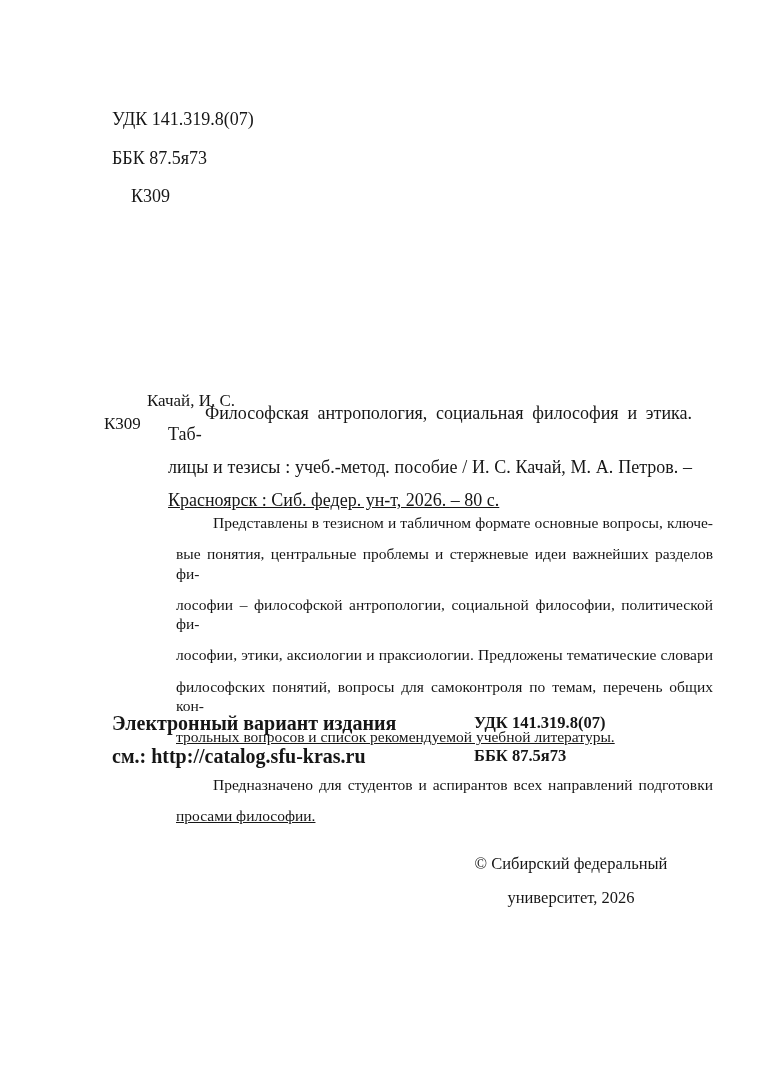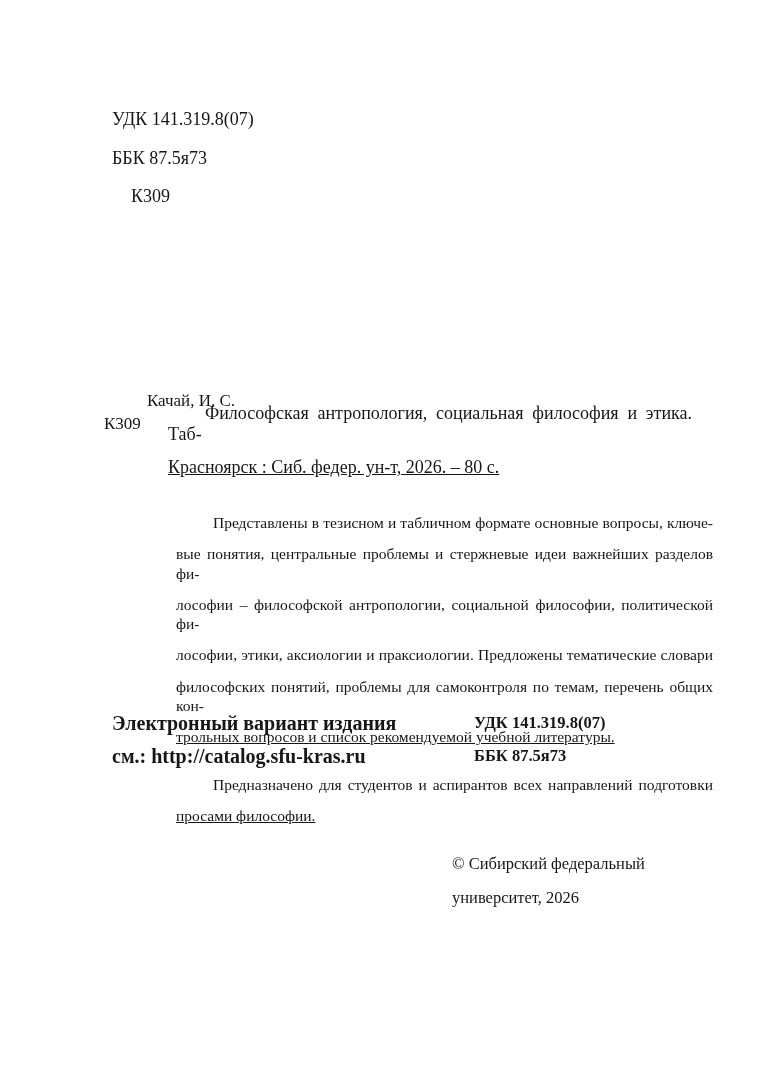--- a/index.html
+++ b/index.html
@@ -28,49 +28,50 @@
   
   .justify-block .tline { text-align: justify; text-align-last: justify; }
   .justify-block .tline:last-child { text-align-last: left; text-decoration: underline; }
   .indent-first .tline:first-child { text-indent: 37px; }
 
   
   .evariant { left: 80px; top: 681px; font-size: 20px; line-height: 20.5px; font-weight: bold; }
   .codes-right { left: 442px; top: 681px; font-size: 16.5px; line-height: 20.5px; font-weight: bold; }
 
   
-  .copyright { left: 420px; top: 821px; width: 262px; font-size: 16.5px; line-height: 21.5px; text-align: left; }
+  .copyright { left: 420px; top: 821px; width: 262px; font-size: 16.5px; line-height: 21.5px; text-align: center; }
 </style>
 </head>
 <body>
 
 <div class="page">
 
   <div class="abs top-codes">
     <div>УДК 141.319.8(07)</div>
     <div>ББК 87.5я73</div>
     <div class="indent">К309</div>
   </div>
 
   <div class="abs author-heading">Качай, И. С.</div>
 
   <div class="abs entry-code">К309</div>
 
   <div class="abs bib justify-block indent-first">
       <div class="tline">Философская антропология, социальная философия и этика. Таб-</div>
+      <div class="tline">лицы и тезисы : учеб.-метод. пособие / И. С. Качай, М. А. Петров. –</div>
       <div class="tline">Красноярск : Сиб. федер. ун-т, 2026. – 80 с.</div>
     </div>
 
   <div class="abs annotation">
     <div class="justify-block indent-first">
         <div class="tline">Представлены в тезисном и табличном формате основные вопросы, ключе-</div>
         <div class="tline">вые понятия, центральные проблемы и стержневые идеи важнейших разделов фи-</div>
         <div class="tline">лософии – философской антропологии, социальной философии, политической фи-</div>
         <div class="tline">лософии, этики, аксиологии и праксиологии. Предложены тематические словари</div>
-        <div class="tline">философских понятий, проблемы для самоконтроля по темам, перечень общих кон-</div>
+        <div class="tline">философских понятий, вопросы для самоконтроля по темам, перечень общих кон-</div>
         <div class="tline">трольных вопросов и список рекомендуемой учебной литературы.</div>
       </div>
     <div class="justify-block indent-first">
         <div class="tline">Предназначено для студентов и аспирантов всех направлений подготовки</div>
         <div class="tline">просами философии.</div>
       </div>
   </div>
 
   <div class="abs evariant">
     <div>Электронный вариант издания</div>

